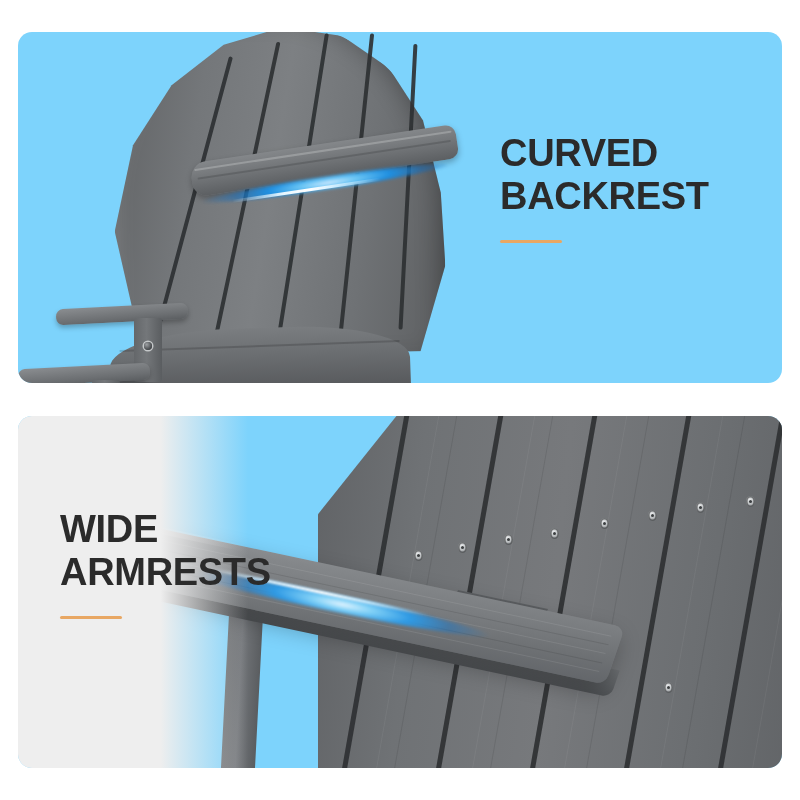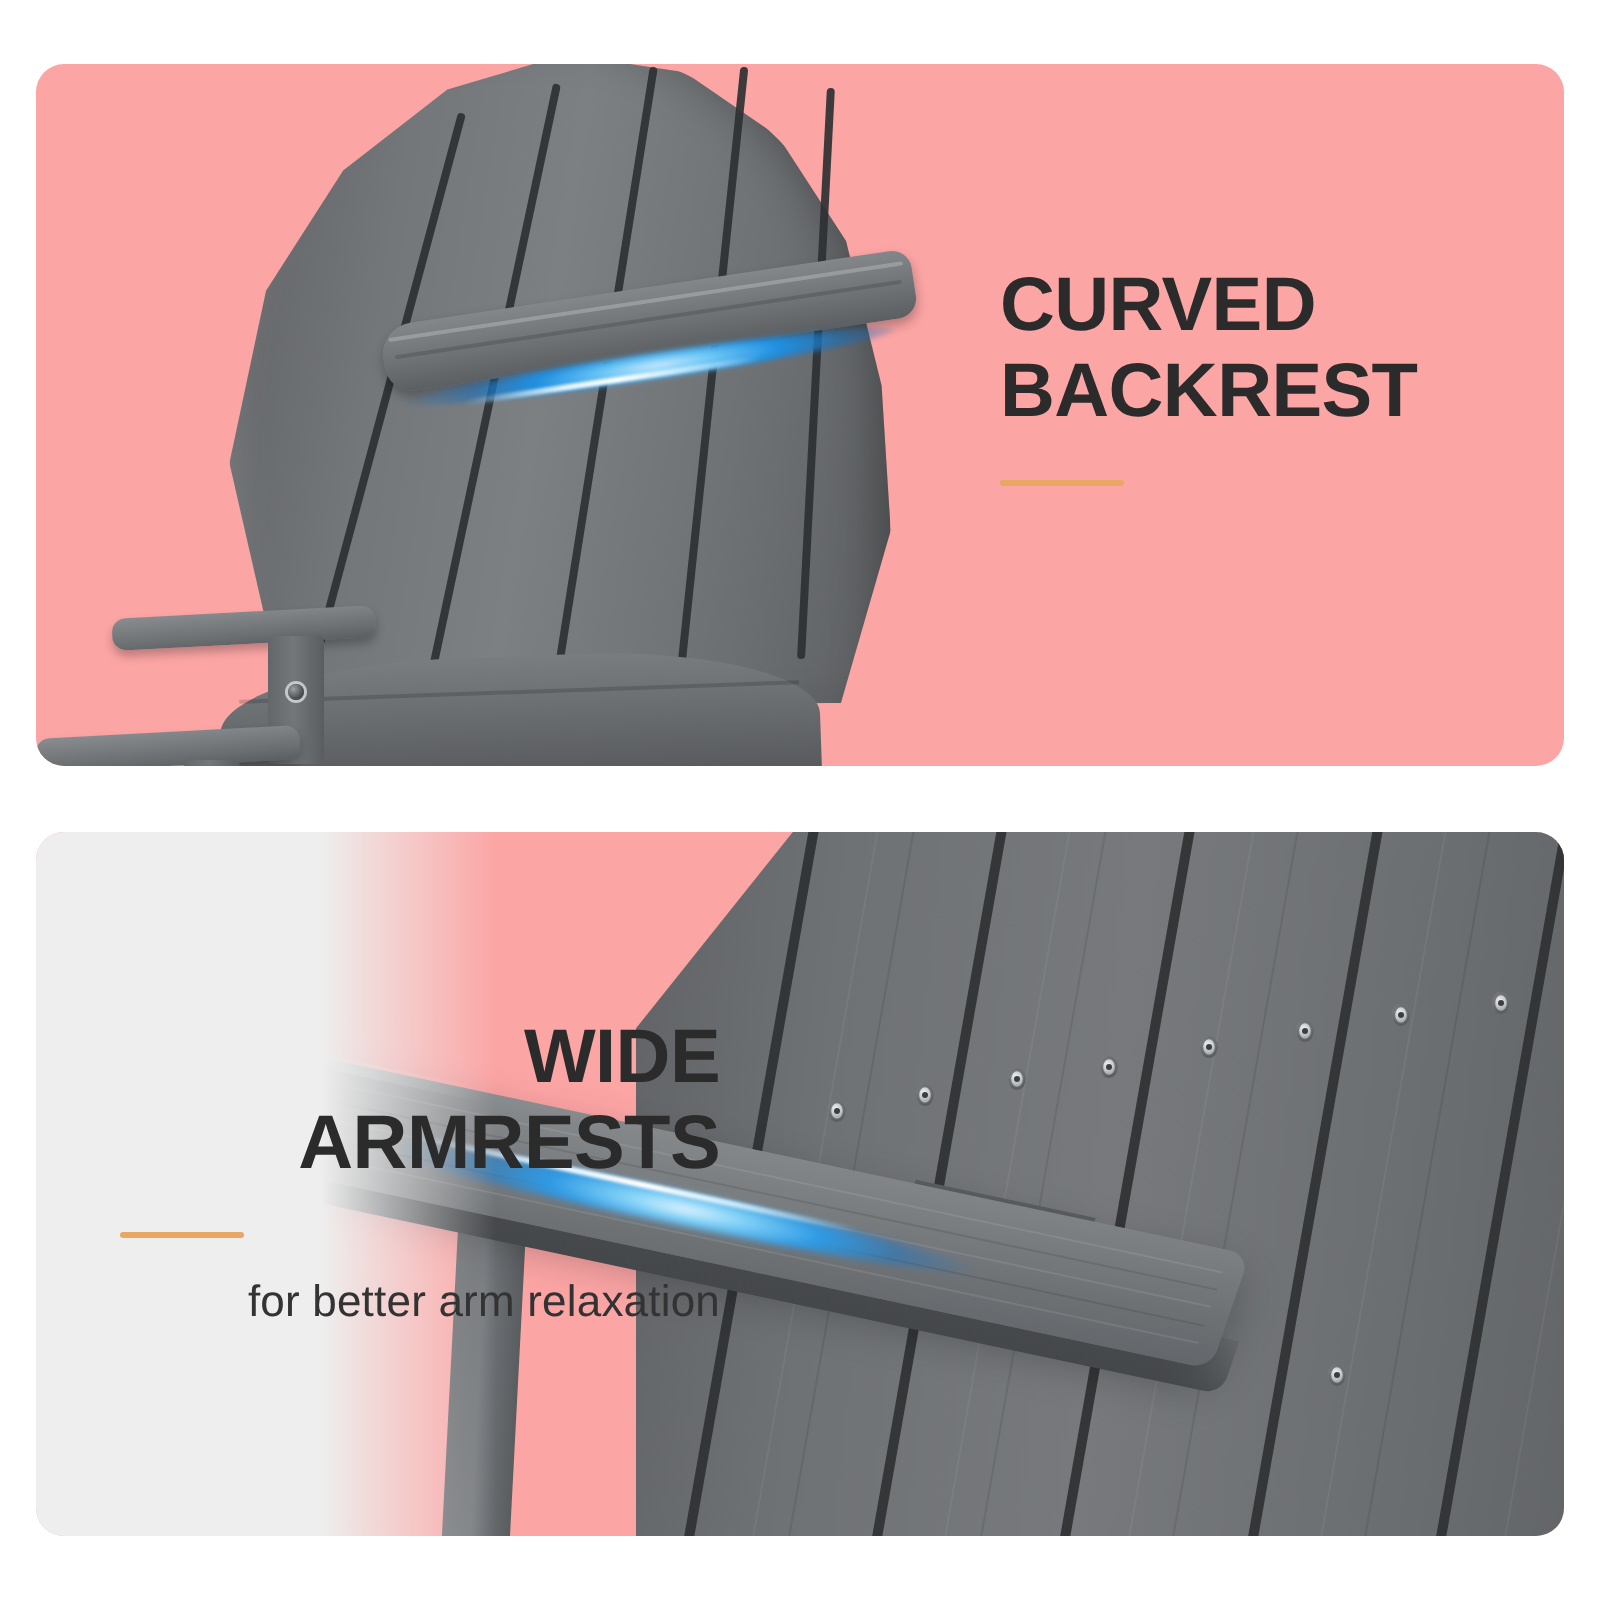--- a/index.html
+++ b/index.html
@@ -16,38 +16,37 @@
   #stage {
     position: relative;
     width: 800px;
     height: 800px;
     background: #ffffff;
   }
 
   
   .panel {
     position: absolute;
-    background: #fca5a5;
+    background: #7dd3fc;
     border-radius: 14px;
     overflow: hidden;
   }
 
   #panel-curved-backrest {
     left: 18px;
     top: 32px;
     width: 764px;
     height: 351px;
   }
 
   #panel-wide-armrests {
     left: 18px;
     top: 416px;
     width: 764px;
     height: 352px;
-    text-align: right;
   }
 
   
   .text-block { position: absolute; }
 
   #text-block-curved {
     left: 482px;
     top: 100px;
     width: 268px;
   }
@@ -554,18 +553,17 @@
       <div id="armrest-tip-highlight"></div>
       <div id="led-glow-armrest"></div>
       <div id="led-core-armrest"></div>
 
     </div>
 
     <div class="text-block" id="text-block-armrests">
       <h2 class="headline">WIDE
 ARMRESTS</h2>
       <div class="divider"></div>
-      <p class="subline">for better arm relaxation</p>
     </div>
 
   </section>
 
 </div>
 
 </body></html>

